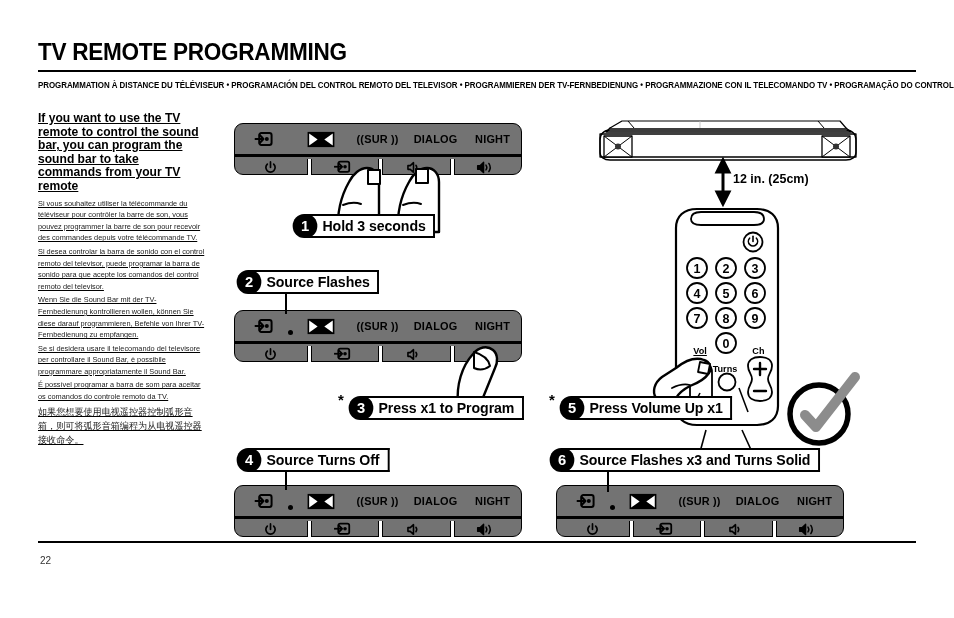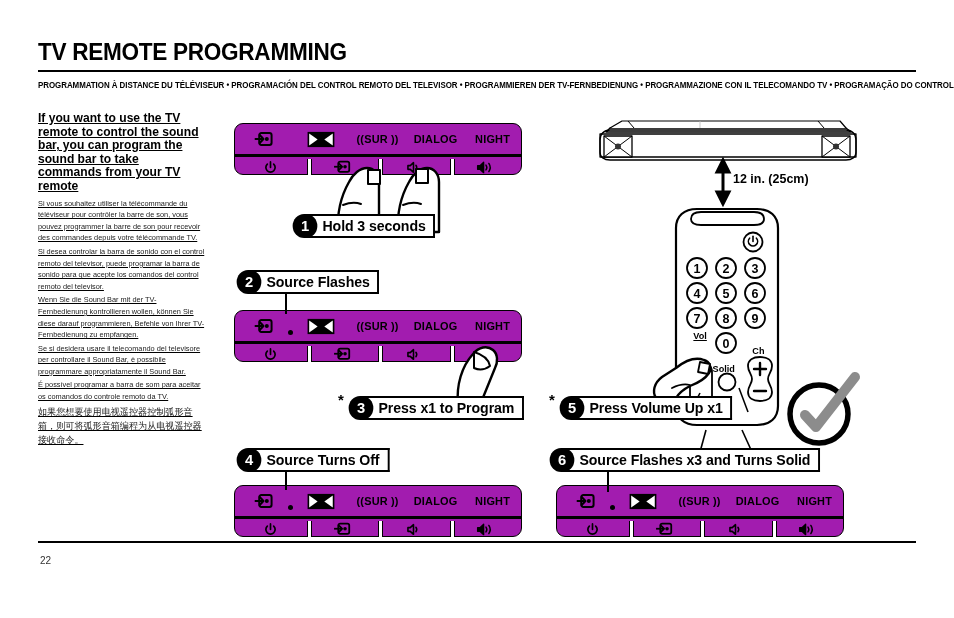--- a/index.html
+++ b/index.html
@@ -45,21 +45,21 @@
     font-size:7.6px;line-height:11.6px;color:#1a1a1a;
     transform:scaleX(0.97);transform-origin:left top;
     margin-bottom:2px;
   }
   .para.cjk{font-size:9.4px;line-height:14px;}
 
   
   .bar{
     position:absolute;
     border:1.6px solid #000;border-radius:9px;
-    background:#a21caf;box-sizing:border-box;
+    background:#737373;box-sizing:border-box;
   }
   .bar .top-row{
     position:relative;height:60%;
     display:flex;align-items:center;
   }
   .bar .bot-row{
     position:relative;height:40%;
     display:flex;align-items:stretch;
     border-top:3px solid #000;
   }
@@ -535,23 +535,23 @@
     <path d="M805 415 L816 427 L855 377" fill="none" stroke="#8c8c8c" stroke-width="10" stroke-linecap="round" stroke-linejoin="round"></path>
 
     <g stroke="#000" stroke-width="1.6" fill="none">
       <line x1="700" y1="393" x2="690" y2="412"></line>
       <line x1="739" y1="388" x2="748" y2="412"></line>
       <line x1="706" y1="430" x2="700" y2="452"></line>
       <line x1="742" y1="430" x2="752" y2="452"></line>
     </g>
   </svg>
 
-  <div class="remote-lab" style="left:693px;top:330px;text-decoration:underline;">Vol</div>
+  <div class="remote-lab" style="left:693px;top:345px;text-decoration:underline;">Vol</div>
   <div class="remote-lab" style="left:752px;top:345px;">Ch</div>
-  <div class="remote-lab" style="left:712px;top:363px;">Solid</div>
+  <div class="remote-lab" style="left:712px;top:363px;">Turns</div>
 
   <div id="dist-label">12 in. (25cm)</div>
 
   <div class="step" style="left:292px;top:214px;">
     <div class="num">1</div>
     <div class="txt">Hold 3 seconds</div>
   </div>
 
   <div class="step" style="left:236px;top:270px;">
     <div class="num">2</div>

